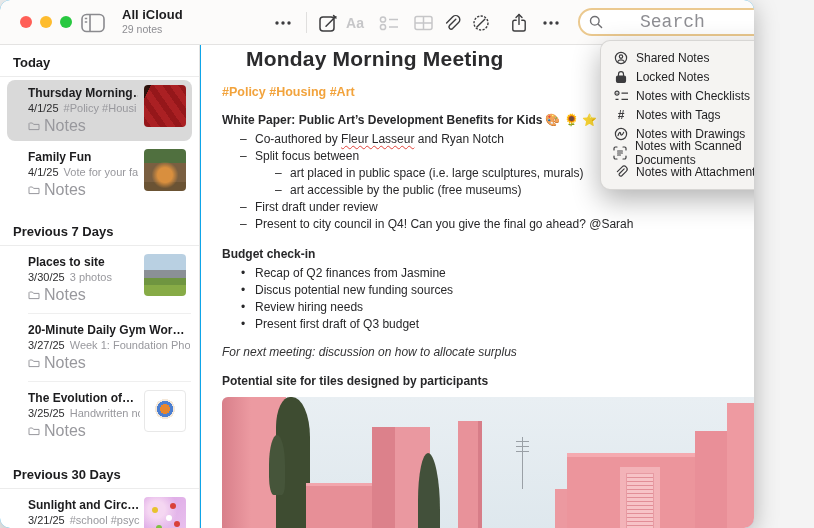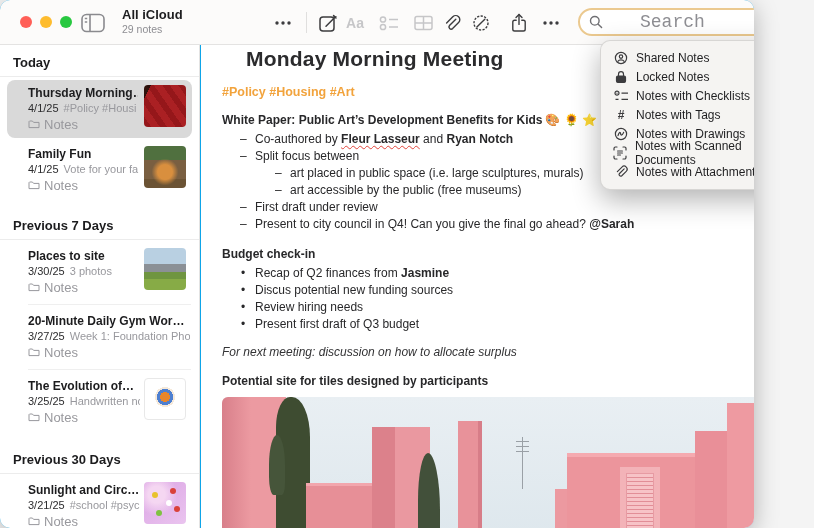--- a/index.html
+++ b/index.html
@@ -38,21 +38,21 @@
   
   .sidebar { position:absolute; left:0; top:45px; bottom:0; width:200px; background:#fff;
              border-right:1px solid #e4e3e2; overflow:hidden; }
   .sec-h { font-size:13px; font-weight:bold; color:#1c1c1e; padding:10px 12px 6px 13px; }
   .sec-line { height:1px; background:#ececec; }
   .row { position:relative; margin:3px 7px; padding:6px 8px 6px 21px; border-radius:8px; cursor:pointer; }
   .row.sel { background:#d9d9d9; }
   .row .rt { font-size:12px; font-weight:bold; color:#1c1c1e; width:110px; white-space:nowrap; overflow:hidden; }
   .row .rm { margin-top:2px; font-size:11px; white-space:nowrap; overflow:hidden; width:112px; }
   .row .rd { color:#2c2c2e; } .row .rp { color:#98989d; margin-left:5px; }
-  .row .rf { margin-top:3px; font-size:13px; color:#98989d; display:flex; align-items:center; gap:4px; }
+  .row .rf { margin-top:3px; font-size:16px; color:#98989d; display:flex; align-items:center; gap:4px; }
   .row.wide .rt, .row.wide .rm { width:162px; }
   .thumb { position:absolute; right:6px; top:5px; width:42px; height:42px; border-radius:4px; overflow:hidden; }
   .row-sep { height:1px; background:#efefef; margin:0 8px 0 28px; }
 
   
   .th-monday { background:linear-gradient(115deg,#3f4c30 0 11%,#e08084 11%),
                repeating-linear-gradient(55deg,#c45b63 0 6px,#e08084 6px 13px); background-blend-mode:multiply; background-color:#dd7d81; }
   .th-family { background:radial-gradient(circle at 50% 62%,#d98f3e 0 22%,rgba(0,0,0,0) 40%),
                linear-gradient(#50703f 0 34%,#7a5f41 34% 78%,#6b5334 78%); }
   .th-hike { background:linear-gradient(#b9d0e2 0 38%,#8b9096 38% 58%,#6f9540 58% 75%,#87ab46 75%); }
@@ -66,21 +66,21 @@
              padding:2px 0 0 21px; overflow:hidden; }
   .n-title { font-size:21px; font-weight:bold; color:#2b2b2d; letter-spacing:.2px;margin-left:24px; }
   .n-tags { margin-top:14px; font-size:12.5px; font-weight:bold; color:#F2A33C; }
   .body-line { font-size:12px; line-height:17px; color:#28282a; }
   .h { font-weight:bold; margin-top:13px; }
   .dli { position:relative; padding-left:33px; }
   .dli::before { content:"–"; position:absolute; left:18px; color:#28282a; }
   .dli.sub { padding-left:68px; } .dli.sub::before { left:53px; }
   .bli { position:relative; padding-left:33px; }
   .bli::before { content:"•"; position:absolute; left:19px; color:#28282a; }
-  .b { font-weight:bold; }
+  .b { font-weight:normal; }
   .sp { text-decoration:underline; text-decoration-style:wavy; text-decoration-color:#e2443b;
         text-decoration-thickness:1px; text-underline-offset:2px; }
   .it { font-style:italic; margin-top:11px; color:#333335; }
   .cap { font-weight:bold; margin-top:12px; }
 
   
   .photo { position:relative; margin-top:7px; width:573px; height:161px; border-radius:6px 6px 0 0;
            overflow:hidden; background:linear-gradient(#e9eff3,#dce6ec); cursor:pointer; }
   .photo div { position:absolute; }
   .p-lwall { left:0; top:0; bottom:0; width:64px; background:linear-gradient(to right,#d87f8a,#ec9aa1 45%); }

